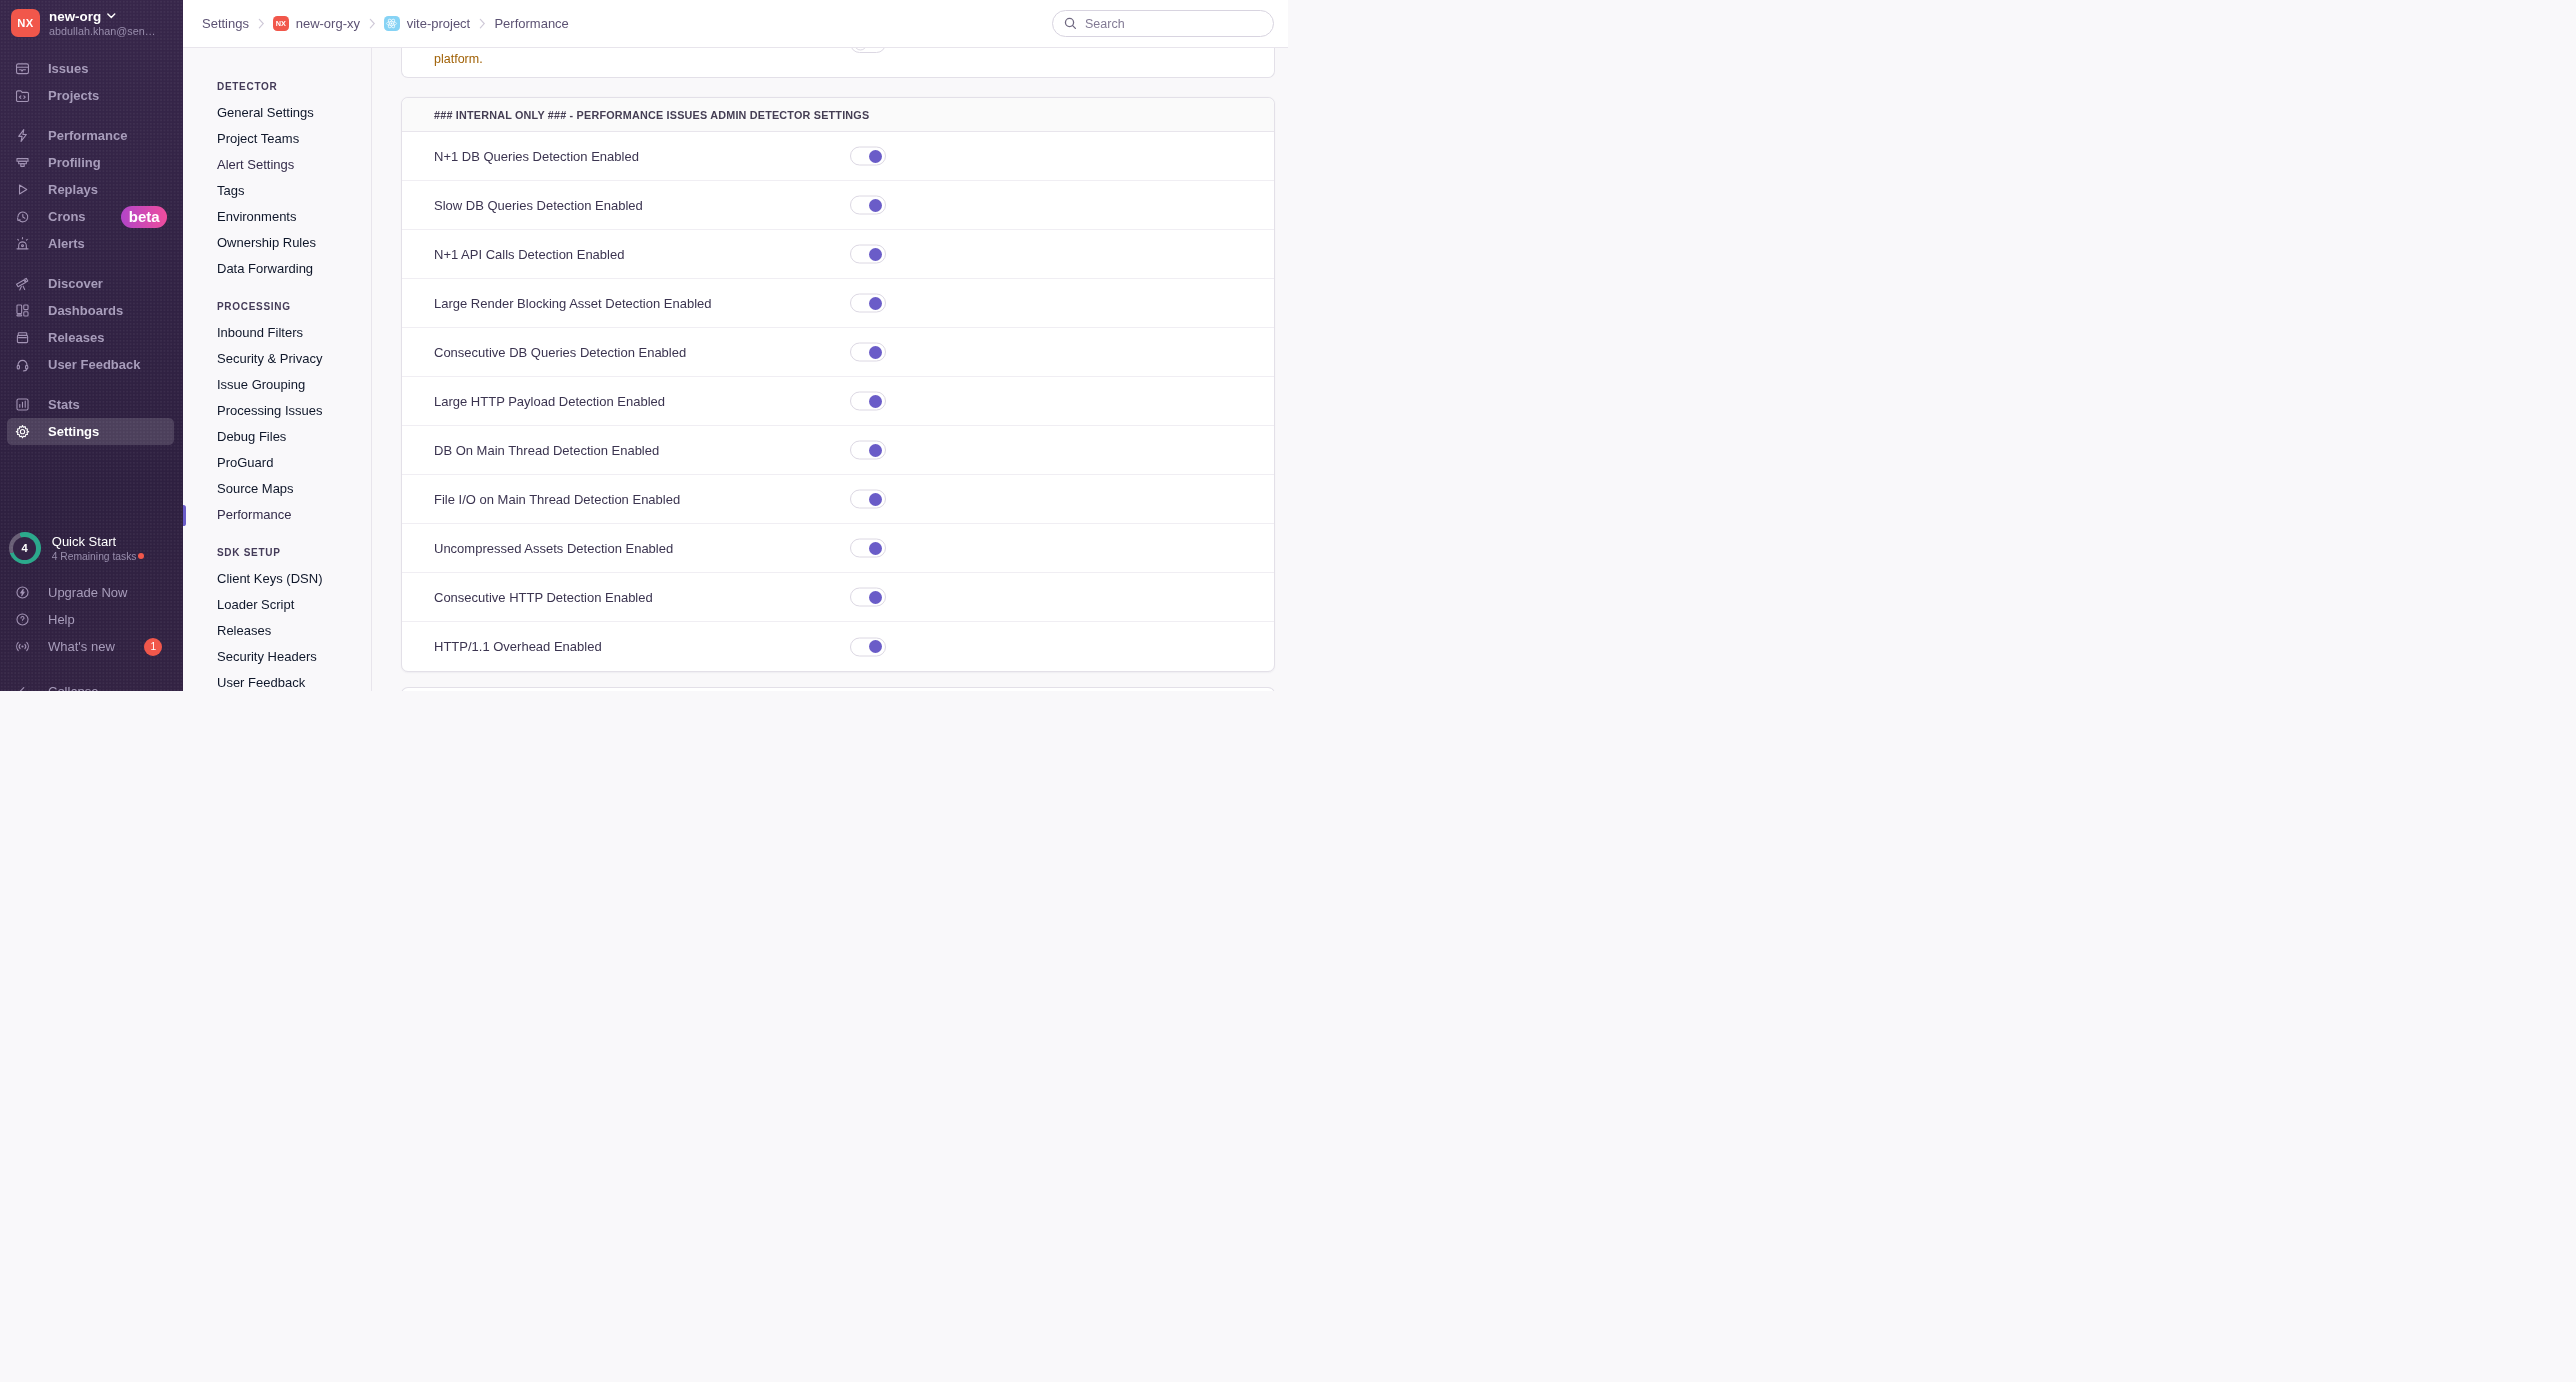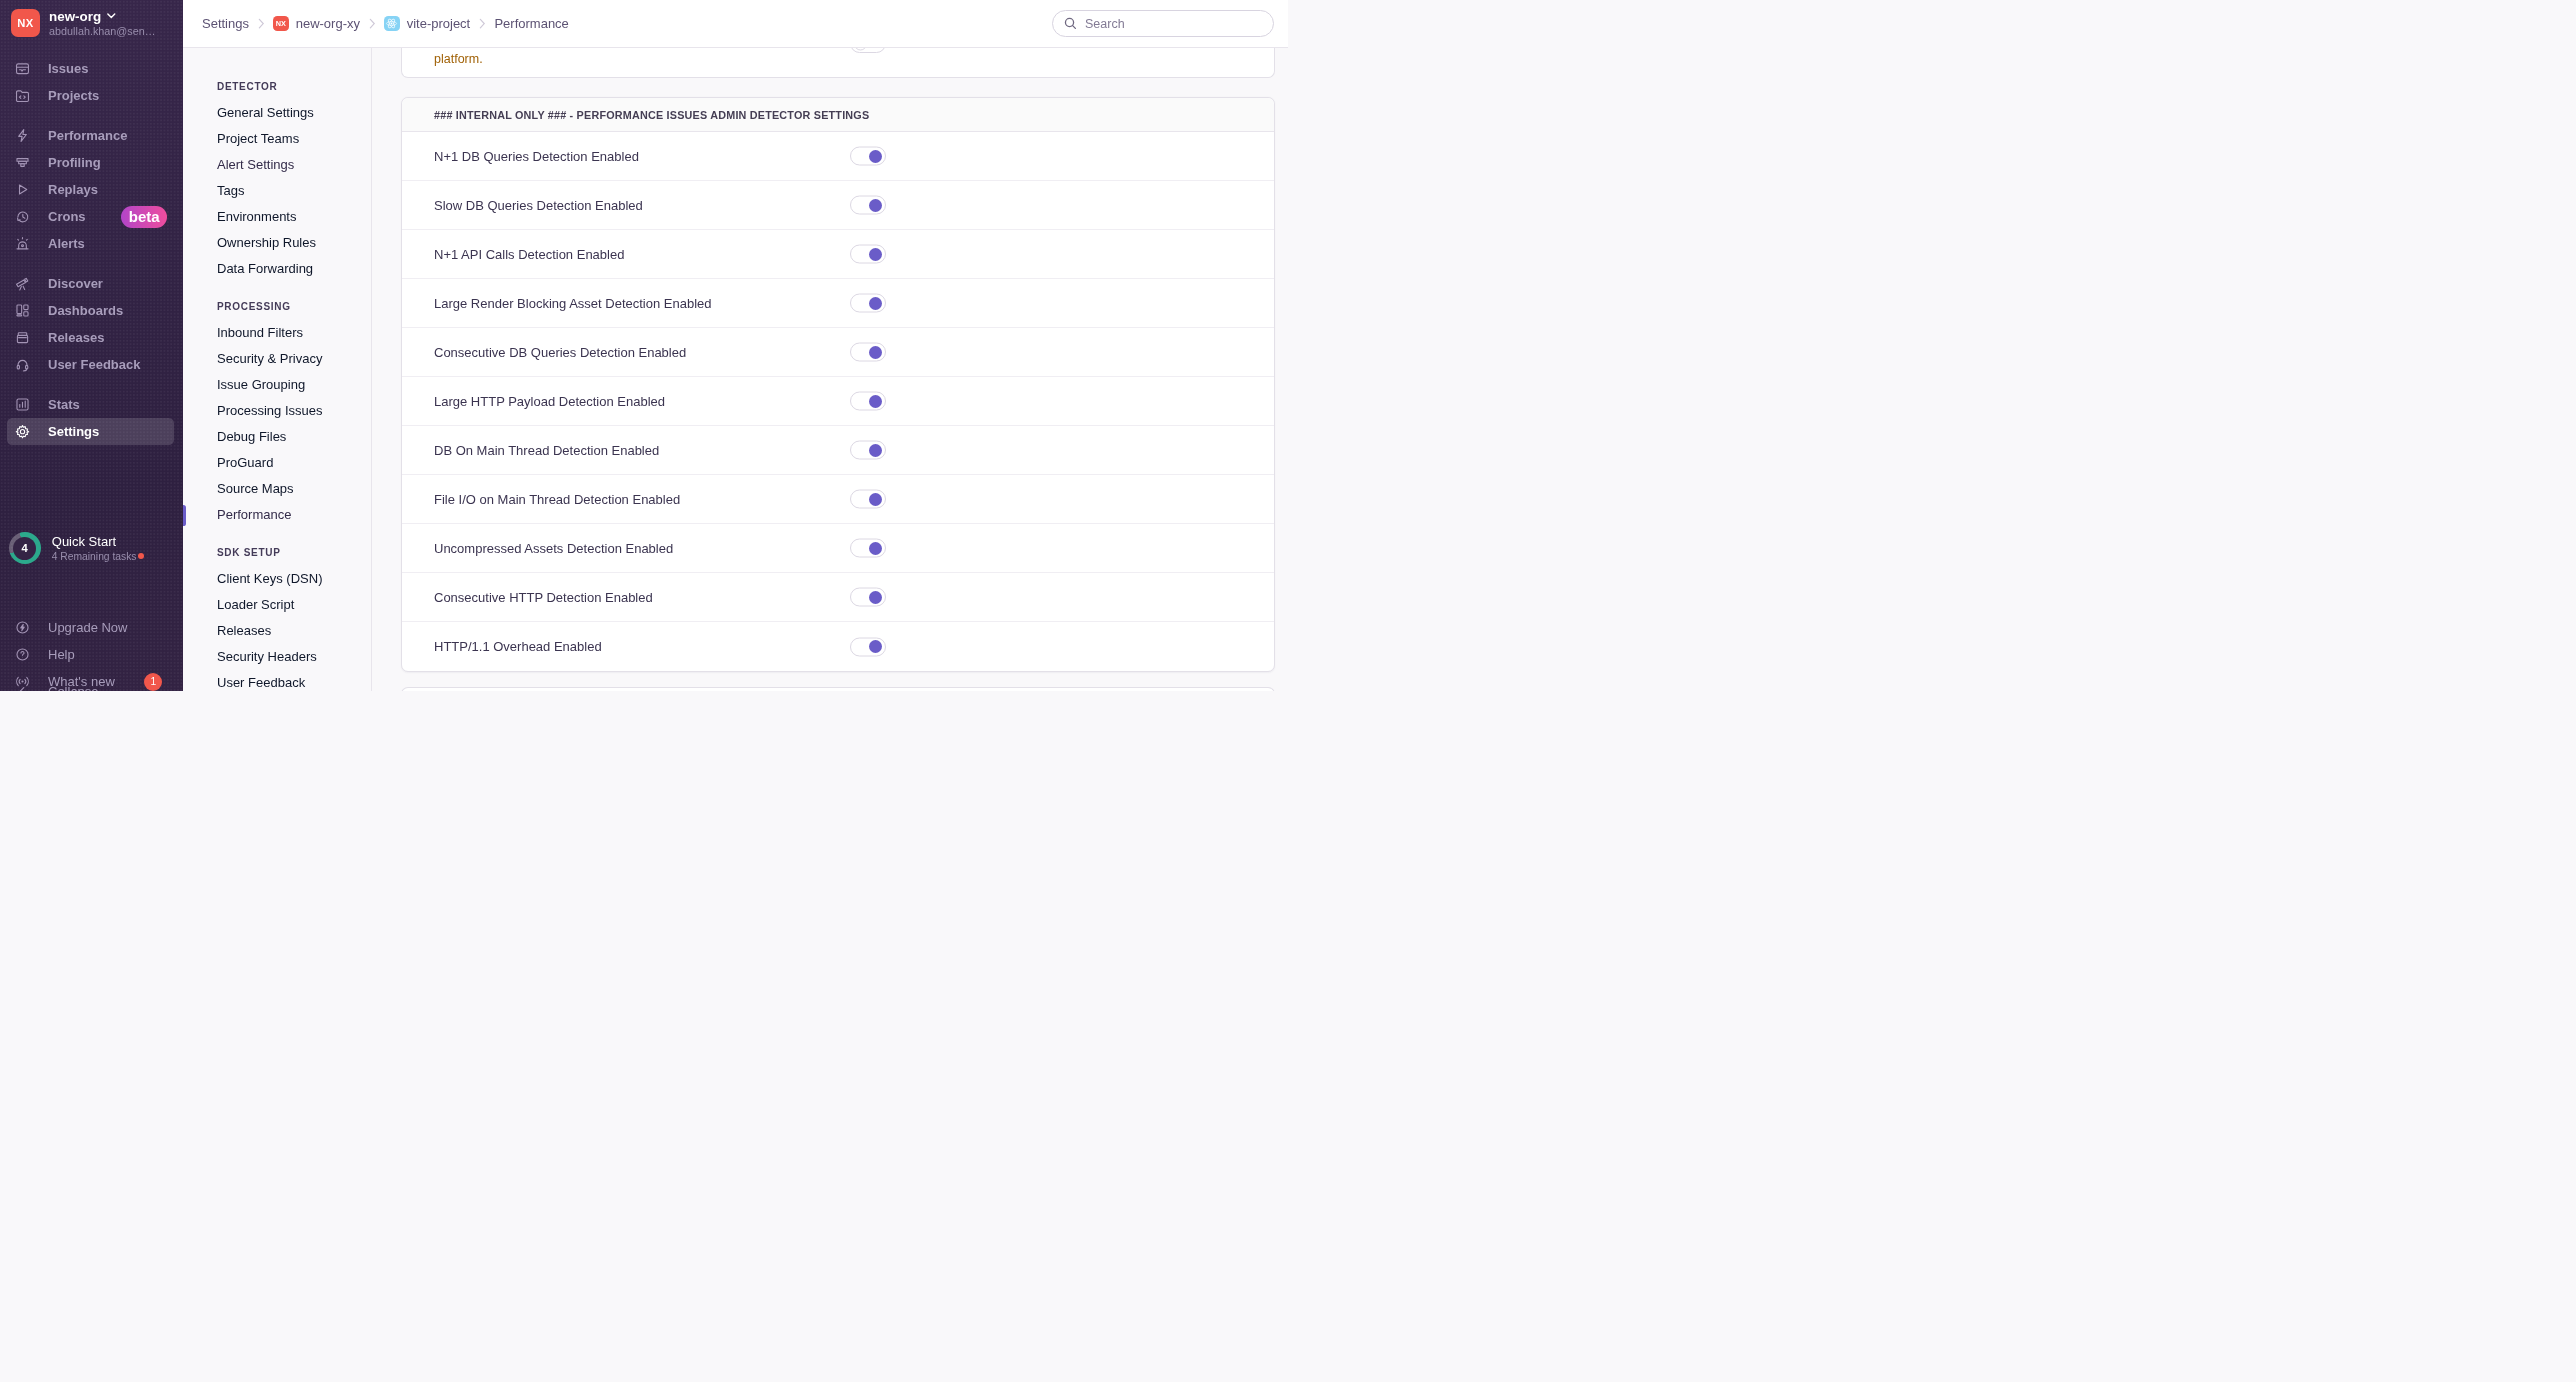--- a/index.html
+++ b/index.html
@@ -30,21 +30,21 @@
   .sidebar-bottom { position:absolute; left:0; right:0; z-index:1; }
   .quick-start { top:532px; display:flex; align-items:center; gap:11.2px; padding:0 10.3px 0 8.6px; cursor:pointer; }
   .qs-ring { width:32px; height:32px; border-radius:50%; flex:0 0 32px;
     background:conic-gradient(from 340deg, var(--progress-teal,#2ca98c) 0 270deg, rgba(255,255,255,.28) 270deg 360deg);
     display:flex; align-items:center; justify-content:center; }
   .qs-ring-inner { width:23px; height:23px; border-radius:50%; background:#342445; color:#fff; font-size:11.2px; font-weight:bold;
     display:flex; align-items:center; justify-content:center; }
   .qs-title { color:#fff; font-size:13px; }
   .qs-sub { font-size:10.3px; color:#998ead; margin-top:1.7px; display:flex; align-items:center; gap:2px; }
   .qs-dot { width:6px; height:6px; border-radius:50%; background:var(--notification-red,#f1574b); display:inline-block; }
-  .footer-nav { top:614px; }
+  .footer-nav { top:579px; }
   .badge-count { margin-left:auto; margin-right:12px; width:18px; height:18px; border-radius:50%;
     background:var(--notification-red,#f1574b); color:#fff; font-size:10.3px; display:flex; align-items:center; justify-content:center; }
   .collapse-row { top:678px; }
 
   
   .right { flex:1; display:flex; flex-direction:column; height:691px; background:#f9f8fa; }
   header.topbar { position:relative; z-index:3; height:48px; flex:0 0 48px; background:#fff;
     border-bottom:0.9px solid #e8e5ec; display:flex; align-items:center; padding:0 14px 0 19px; }
   .crumbs { display:flex; align-items:center; gap:8.6px; font-size:13px; color:#5c5273; }
   .crumb { display:flex; align-items:center; gap:7px; cursor:pointer; }

